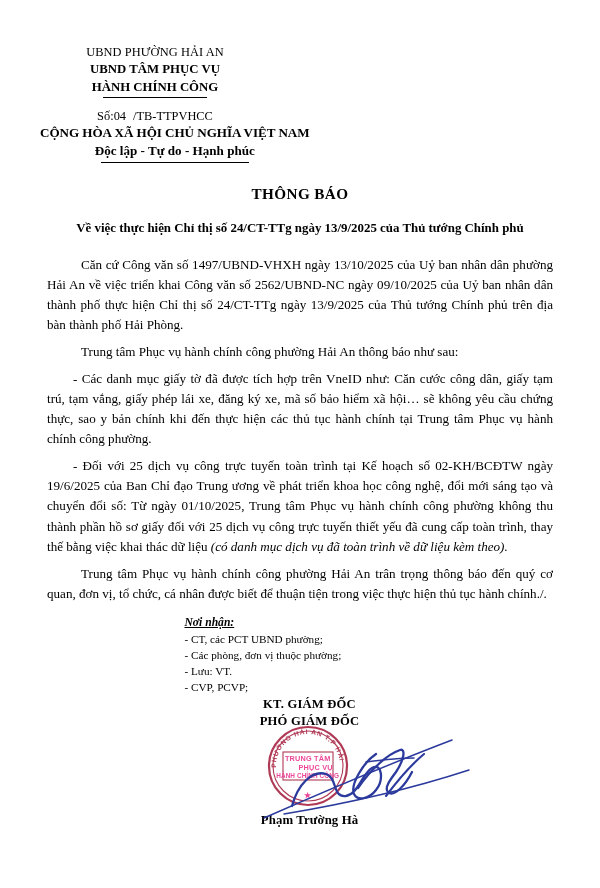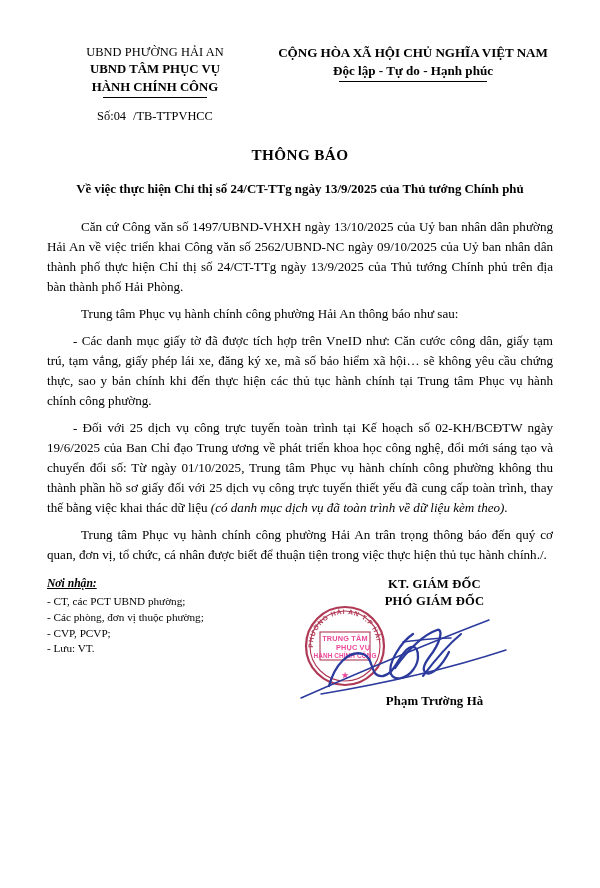--- a/index.html
+++ b/index.html
@@ -20,21 +20,21 @@
     position: relative;
     width: 600px;
     height: 888px;
     padding: 0;
     box-sizing: border-box;
   }
 
   
   .header {
     display: flex;
-    flex-direction: row;
+    flex-direction: column;
     align-items: flex-start;
     padding: 44px 34px 0 34px;
     box-sizing: border-box;
   }
   .header-left {
     width: 220px;
     text-align: center;
     padding-left: 22px;
     box-sizing: border-box;
   }
@@ -136,22 +136,22 @@
     text-indent: 34px;
   }
   .body p.dash { text-indent: 26px; }
   .body i { font-style: italic; }
 
   
   .footer {
     margin-top: 11px;
     padding: 0 28px 0 47px;
     display: flex;
-    flex-direction: row;
-    align-items: flex-start;
+    flex-direction: column;
+    align-items: center;
     position: relative;
   }
   .recipients {
     width: 250px;
     font-size: 11.2px;
     line-height: 1.42;
   }
   .recipients-title {
     font-weight: bold;
     font-style: italic;
@@ -254,22 +254,22 @@
     <p>Trung tâm Phục vụ hành chính công phường Hải An trân trọng thông báo đến quý cơ quan, đơn vị, tổ chức, cá nhân được biết để thuận tiện trong việc thực hiện thủ tục hành chính./.</p>
   </div>
 
   <div class="footer">
 
     <div class="recipients">
       <div class="recipients-title">Nơi nhận:</div>
       <ul>
         <li>- CT, các PCT UBND phường;</li>
         <li>- Các phòng, đơn vị thuộc phường;</li>
+        <li>- Lưu: VT.</li>
         <li>- CVP, PCVP;</li>
-        <li>- Lưu: VT.</li>
       </ul>
     </div>
 
     <div class="signature">
       <div class="sig-role1">KT. GIÁM ĐỐC</div>
       <div class="sig-role2">PHÓ GIÁM ĐỐC</div>
 
       <div class="sig-art">
 
         <div class="seal">

